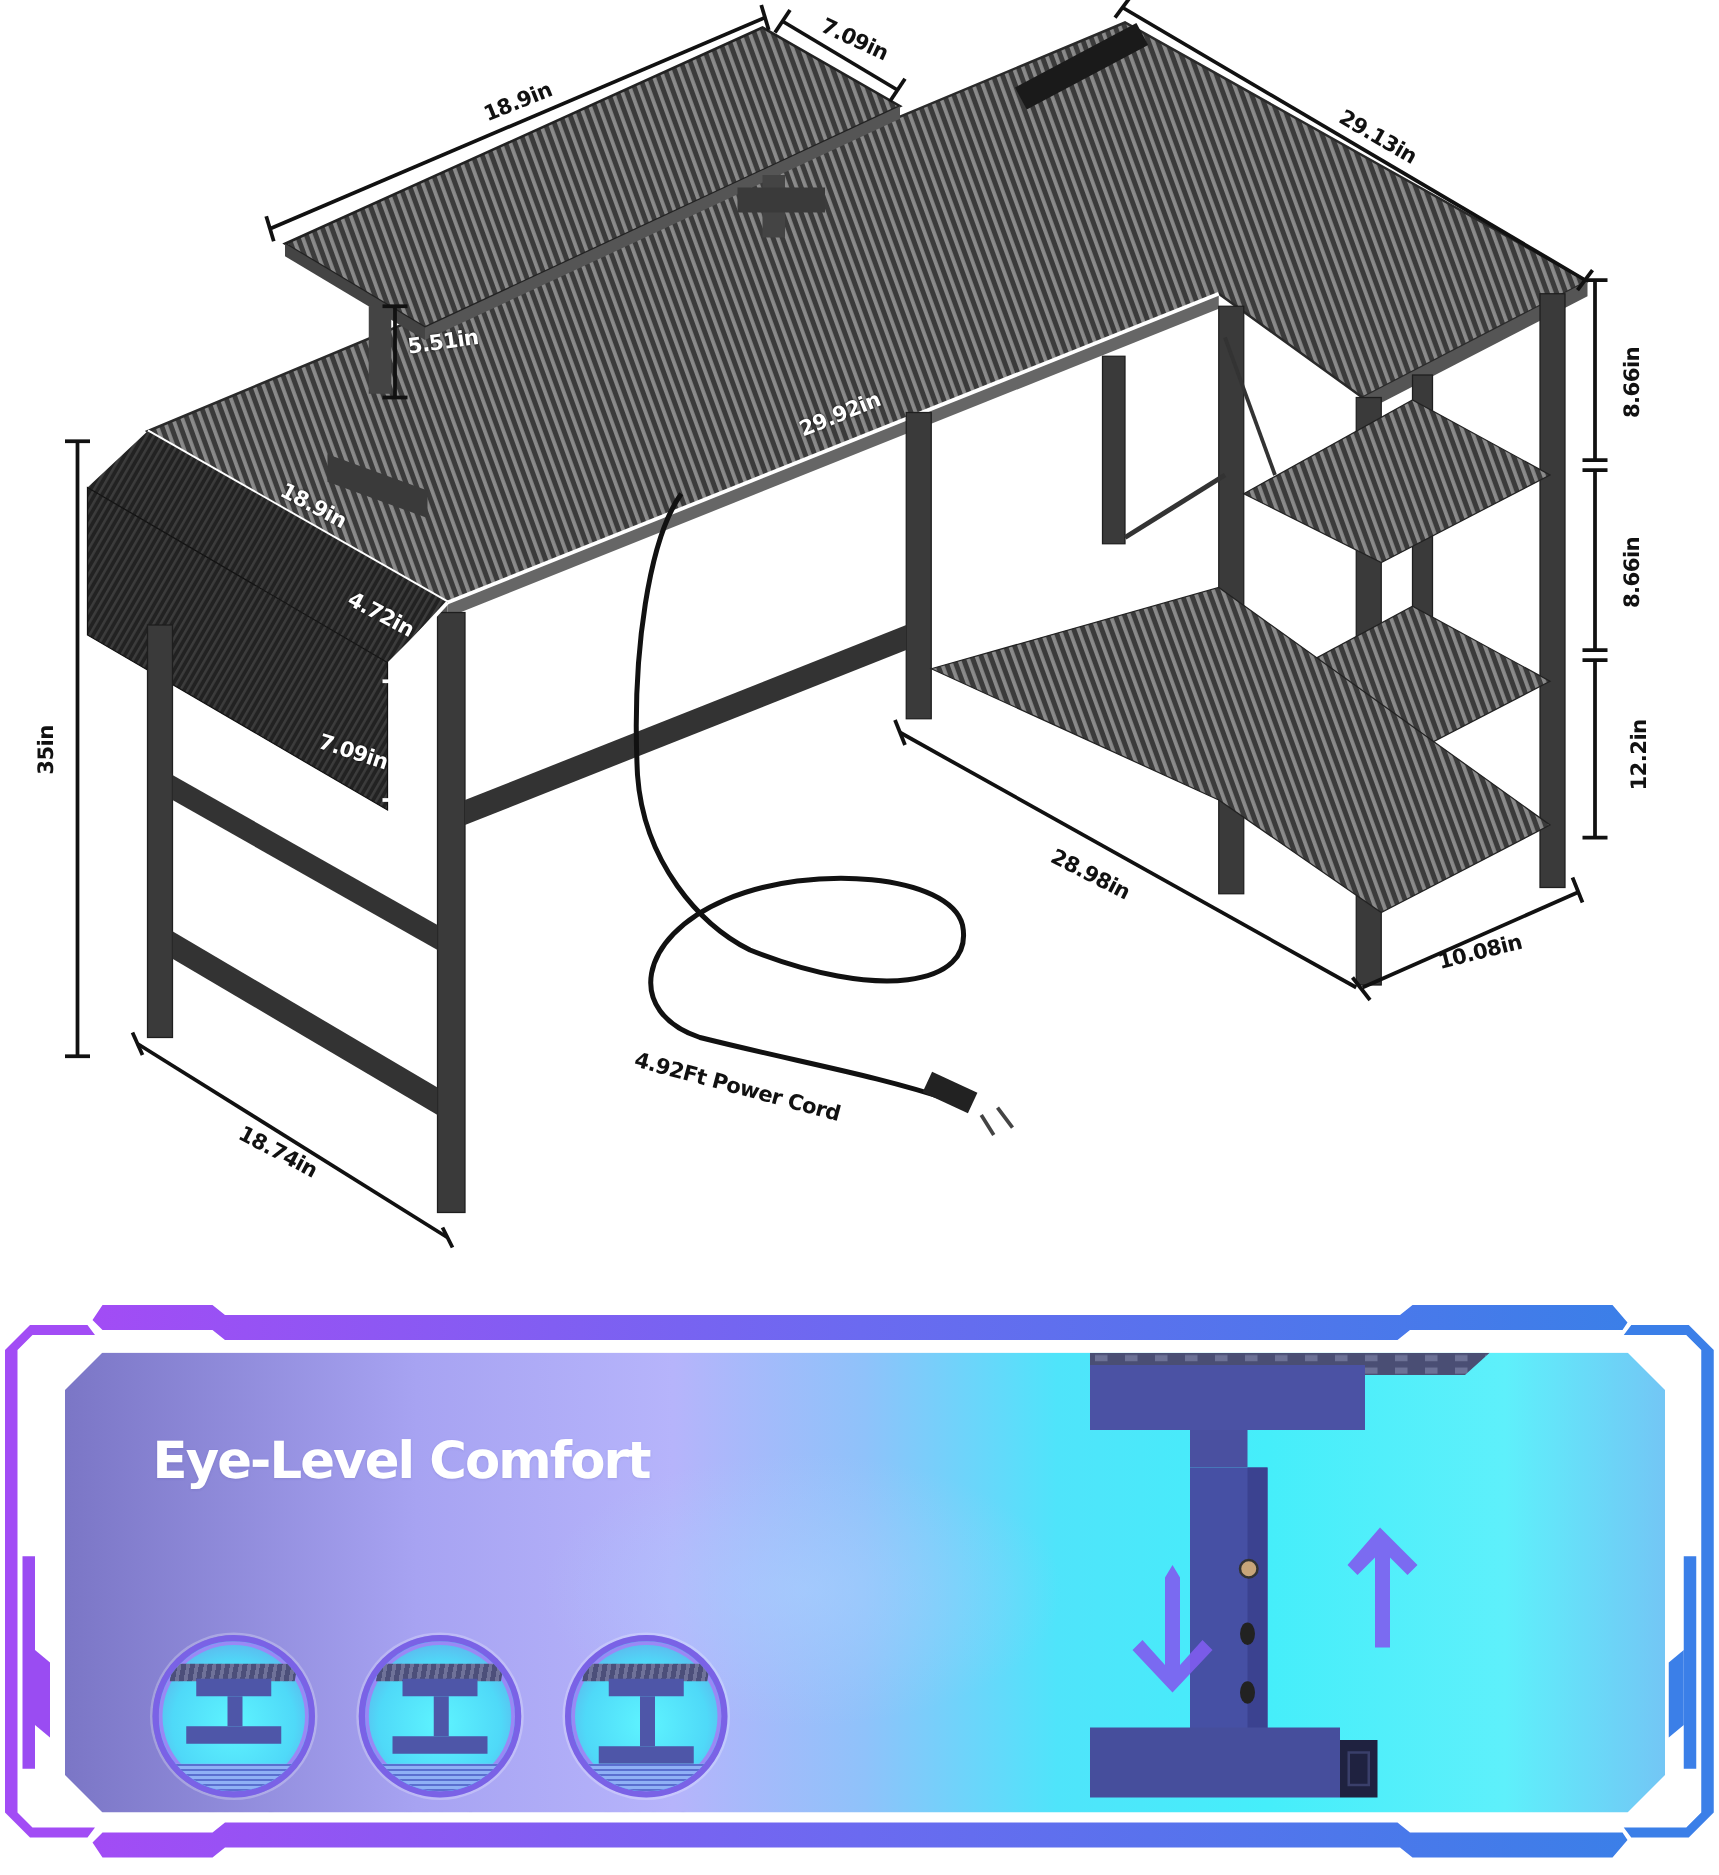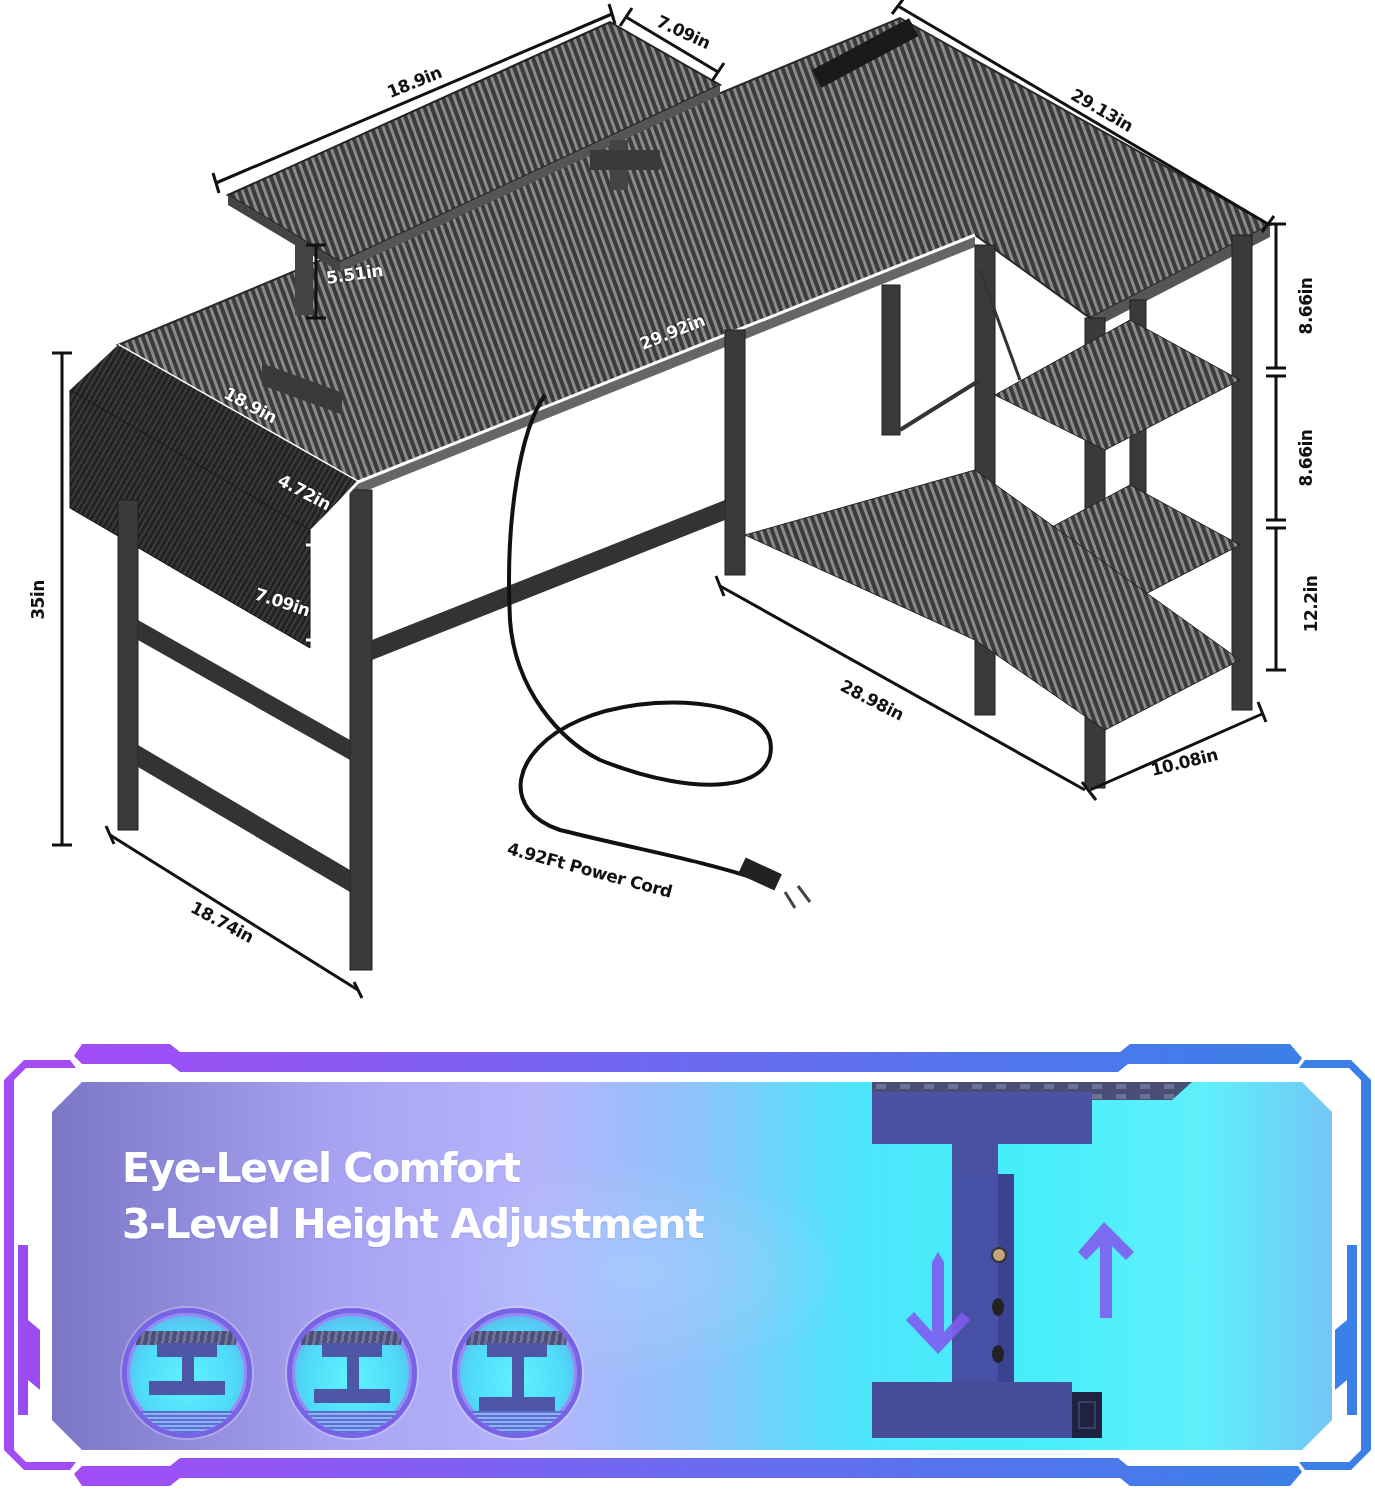--- a/index.html
+++ b/index.html
@@ -224,21 +224,20 @@
     <polygon points="28,290 40,300 40,360 28,350" fill="#9a4cf2"></polygon>
     <rect x="1347" y="215" width="10" height="170" fill="#3b7fe8"></rect>
     <polygon points="1347,290 1335,300 1335,360 1347,350" fill="#3b7fe8"></polygon>
   </svg>
 
   <div class="panel">
     <div class="glow"></div>
     <div class="floor-stripes"></div>
 
     <div class="headline l1">Eye-Level Comfort</div>
-    <div class="headline l2">3-Level Height Adjustment</div>
 
     <div class="level" style="left:70px;">
       <div class="circle">
         <div class="top"></div>
         <div class="cap" style="top:30px;"></div>
         <div class="stem" style="top:44px; height:24px;"></div>
         <div class="base" style="top:68px;"></div>
         <div class="floor"></div>
       </div>
       <div class="label">5.31 Inch</div>

